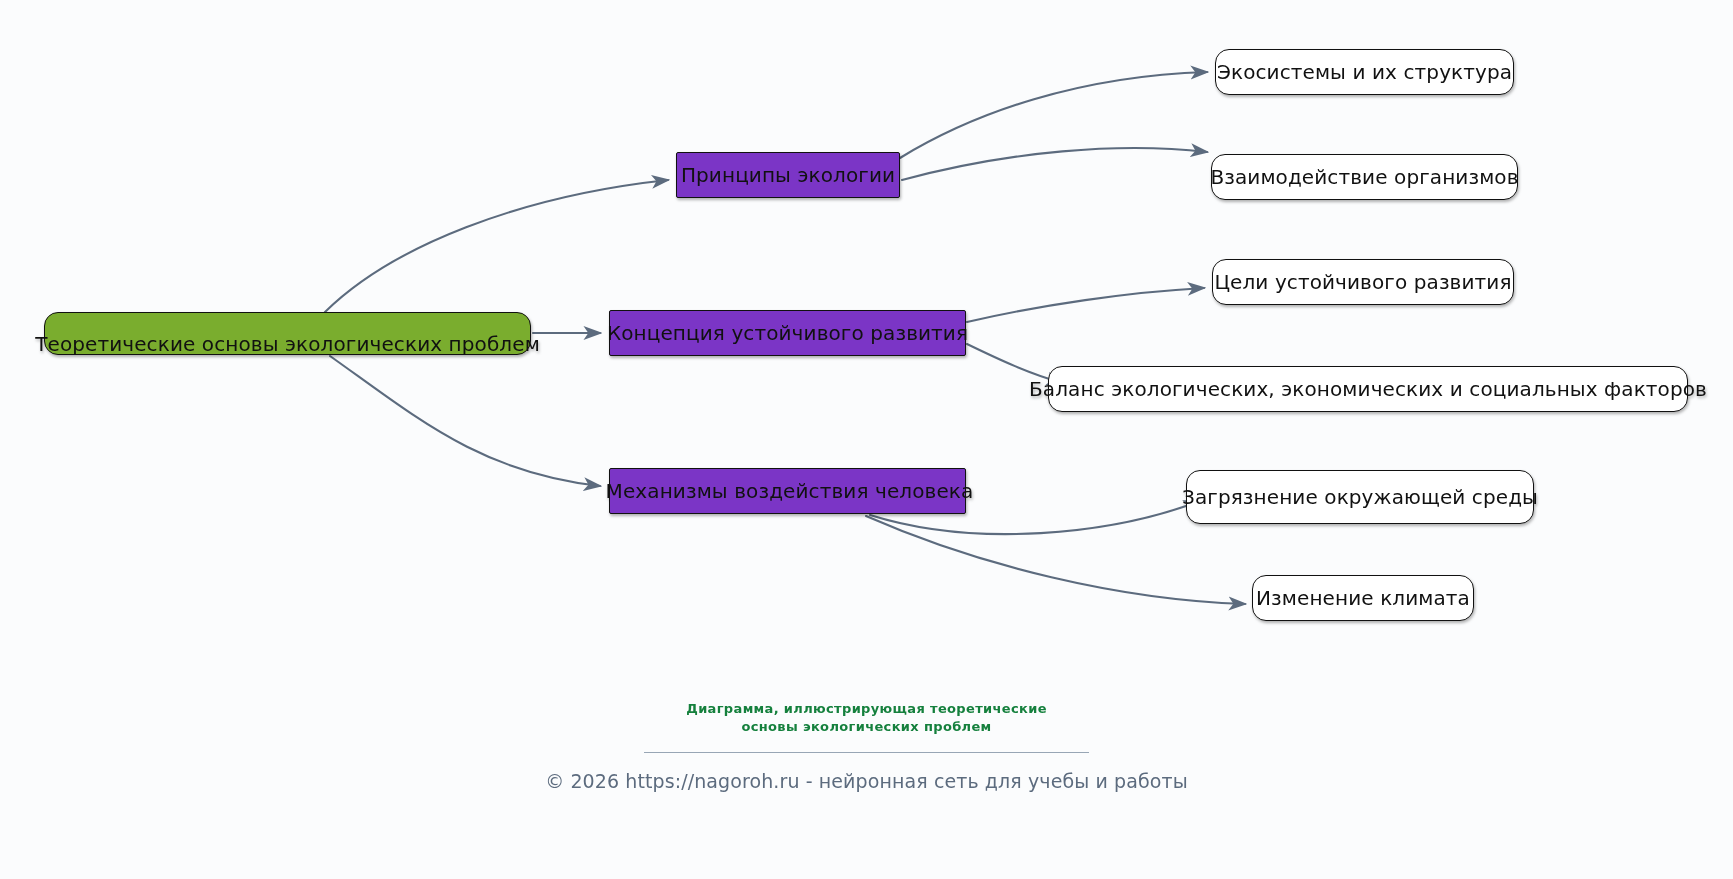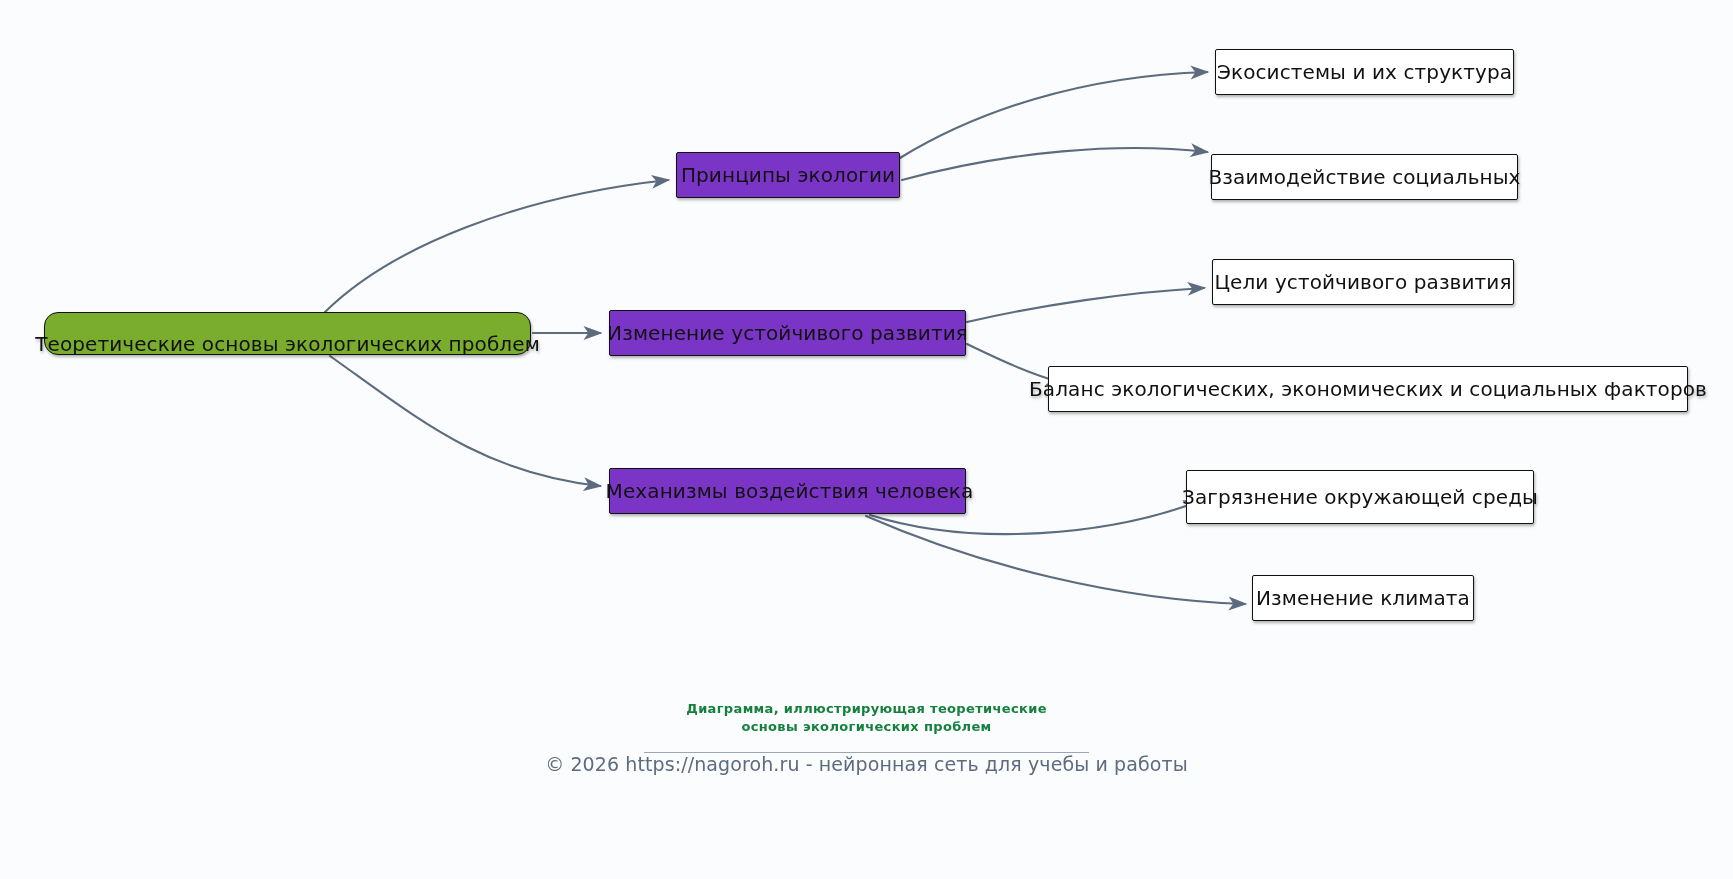--- a/index.html
+++ b/index.html
@@ -50,21 +50,21 @@
   .node.root {
     background: #7aad2e;
     border-radius: 14px;
   }
   .node.branch {
     background: #7b35c6;
     border-radius: 2px;
   }
   .node.leaf {
     background: #ffffff;
-    border-radius: 2px;
+    border-radius: 14px;
   }
 
   
   #node-root      { left: 44px;   top: 312px; width: 487px;  height: 43px; align-items: flex-end; }
 
   #node-b1        { left: 676px;  top: 152px; width: 224px;  height: 46px; }
   #node-b2        { left: 609px;  top: 310px; width: 357px;  height: 46px; }
   #node-b3        { left: 609px;  top: 468px; width: 357px;  height: 46px; padding-left: 20px; }
 
   #node-l1        { left: 1215px; top: 49px;  width: 299px;  height: 46px; }
@@ -89,20 +89,21 @@
     line-height: 1.35;
     letter-spacing: 0.35px;
   }
   .divider {
     width: 445px;
     height: 1px;
     background: #98a6b5;
     margin: 17px auto 0 auto;
   }
   .copyright {
+    margin-top: 17px;
     color: #5c6b7e;
     font-size: 19px;
     letter-spacing: 0.1px;
   }
 </style>
 </head>
 <body>
 
 <div id="canvas">
 
@@ -132,33 +133,33 @@
 
   <div class="node root" id="node-root">
     <span>Теоретические основы экологических проблем</span>
   </div>
 
   <div class="node branch" id="node-b1">
     <span>Принципы экологии</span>
   </div>
 
   <div class="node branch" id="node-b2">
-    <span>Изменение устойчивого развития</span>
+    <span>Концепция устойчивого развития</span>
   </div>
 
   <div class="node branch" id="node-b3">
     <span>Механизмы воздействия человека</span>
   </div>
 
   <div class="node leaf" id="node-l1">
     <span>Экосистемы и их структура</span>
   </div>
 
   <div class="node leaf" id="node-l2">
-    <span>Взаимодействие социальных</span>
+    <span>Взаимодействие организмов</span>
   </div>
 
   <div class="node leaf" id="node-l3">
     <span>Цели устойчивого развития</span>
   </div>
 
   <div class="node leaf" id="node-l4">
     <span>Баланс экологических, экономических и социальных факторов</span>
   </div>
 

